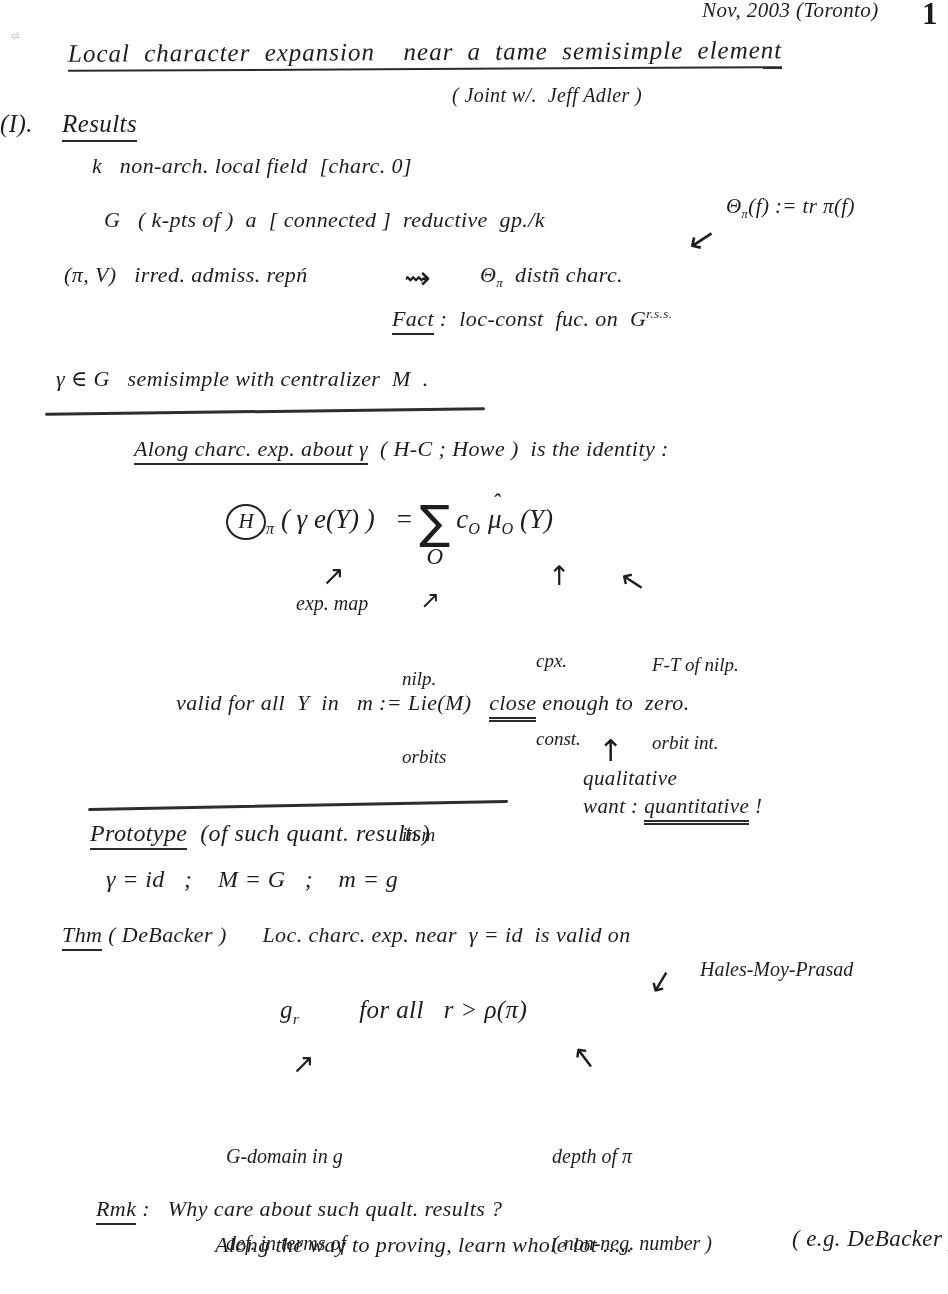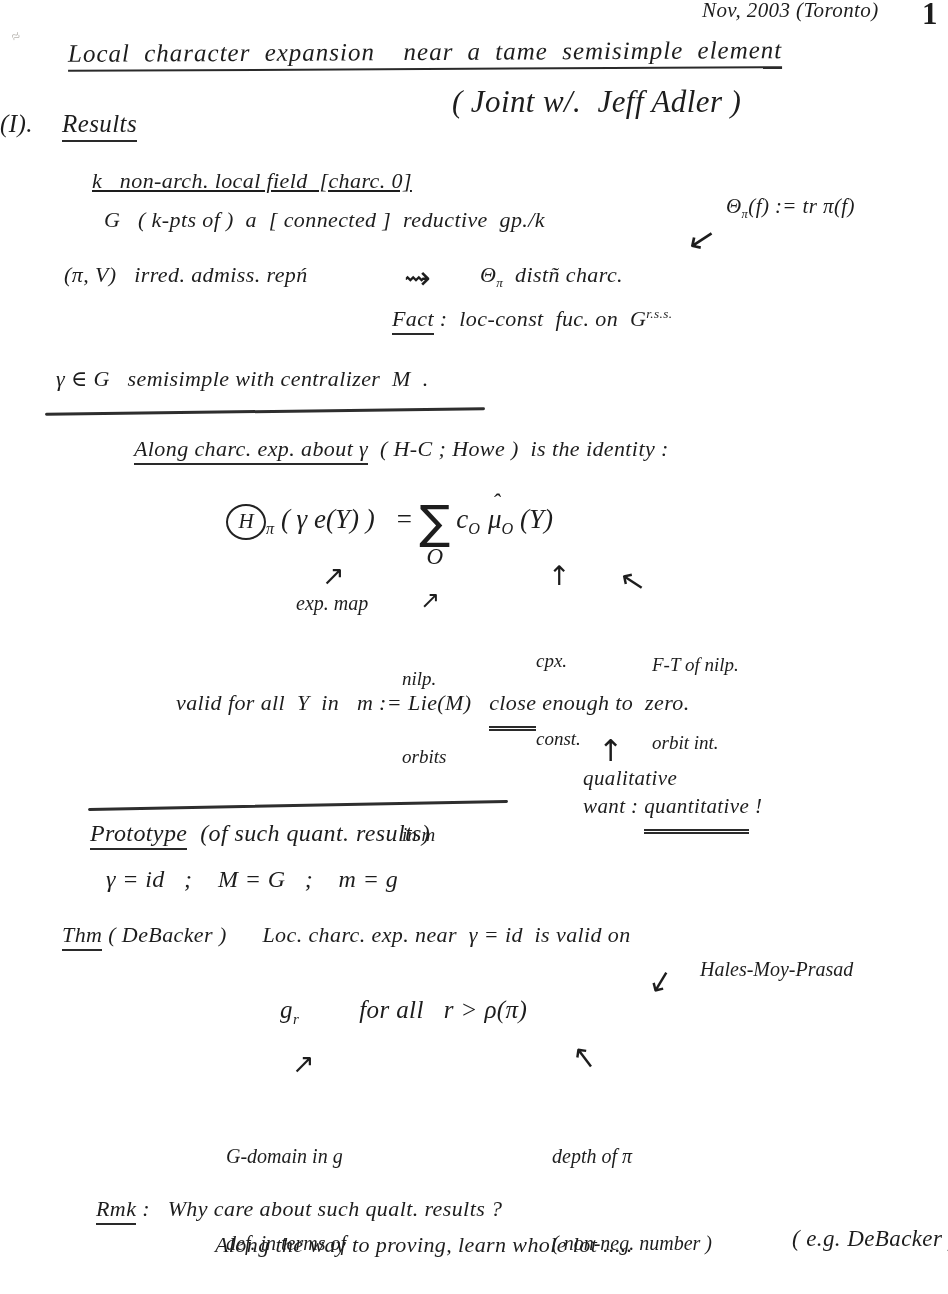--- a/index.html
+++ b/index.html
@@ -4,21 +4,21 @@
 <style>
   html,body{margin:0;padding:0;background:#e8e8e8;}
   .page{
     position:relative;width:948px;height:1294px;margin:0 auto;
     background:#ffffff;overflow:hidden;color:#1d1d1d;
     font-family:"Liberation Serif","DejaVu Serif","DejaVu Sans",serif;
     font-style:italic;
   }
   .line{position:absolute;white-space:pre;font-size:22px;letter-spacing:.4px;}
   .u{border-bottom:2px solid #2a2a2a;padding-bottom:2px;}
-  .uu{border-bottom:5px double #2a2a2a;padding-bottom:11px;}
+  .uu{border-bottom:5px double #2a2a2a;padding-bottom:2px;}
   .sym{font-family:"DejaVu Sans",sans-serif;font-style:normal;}
   .arrow{position:absolute;font-family:"DejaVu Sans",sans-serif;font-style:normal;
          font-size:27px;color:#1d1d1d;line-height:1;}
   .rule{position:absolute;height:3px;background:#2e2e2e;border-radius:2px;}
   .pagenum{font-weight:bold;font-size:31px;font-style:normal;}
   .title{font-size:25px;word-spacing:7px;letter-spacing:1px;transform:rotate(-.3deg);}
   .ann{font-size:19px;line-height:26px;white-space:pre;position:absolute;}
   .eq{position:absolute;left:226px;top:498px;display:flex;align-items:flex-start;
       font-size:27px;white-space:pre;}
   .circ{display:inline-block;width:36px;height:32px;border:2px solid #222;
@@ -37,26 +37,26 @@
 <body>
 
 <div class="page">
 
   <span class="stray">≈</span>
 
   <div class="line" style="left:702px;top:-2px;font-size:21px">Nov, 2003 (Toronto)</div>
   <div class="line pagenum" style="left:922px;top:-4px;">1</div>
 
   <div class="line u title" style="left:68px;top:38px;">Local character expansion  near a tame semisimple element</div>
-  <div class="line" style="left:452px;top:84px;font-size:31px">( Joint w/.  Jeff Adler )</div>
+  <div class="line" style="left:452px;top:84px;font-size:20px">( Joint w/.  Jeff Adler )</div>
 
   <div class="line" style="left:0px;top:110px;font-size:25px">(I).</div>
   <div class="line u" style="left:62px;top:110px;font-size:25px">Results</div>
 
-  <div class="line" style="left:92px;top:168px;text-decoration:underline;">k   non-arch. local field  [charc. 0]</div>
+  <div class="line" style="left:92px;top:153px;">k   non-arch. local field  [charc. 0]</div>
   <div class="line" style="left:104px;top:207px;">G   ( k-pts of )  a  [ connected ]  reductive  gp./k</div>
 
   <div class="line" style="left:726px;top:194px;font-size:21px"><span>Θ</span><sub>π</sub><span>(f) := tr π(f)</span></div>
   <span class="arrow" style="left:688px;top:222px;font-size:33px;transform:rotate(12deg);">↙</span>
 
   <div class="line" style="left:64px;top:262px;">(π, V)   irred. admiss. repń</div>
   <span class="arrow" style="left:404px;top:262px;font-size:32px;">⇝</span>
   <div class="line" style="left:480px;top:262px;"><span>Θ</span><sub>π</sub><span>  distñ charc.</span></div>
 
   <div class="line" style="left:392px;top:306px;"><span class="u">Fact</span><span> :  </span><span>loc-const  fuc. on  G</span><sup>r.s.s.</sup></div>

